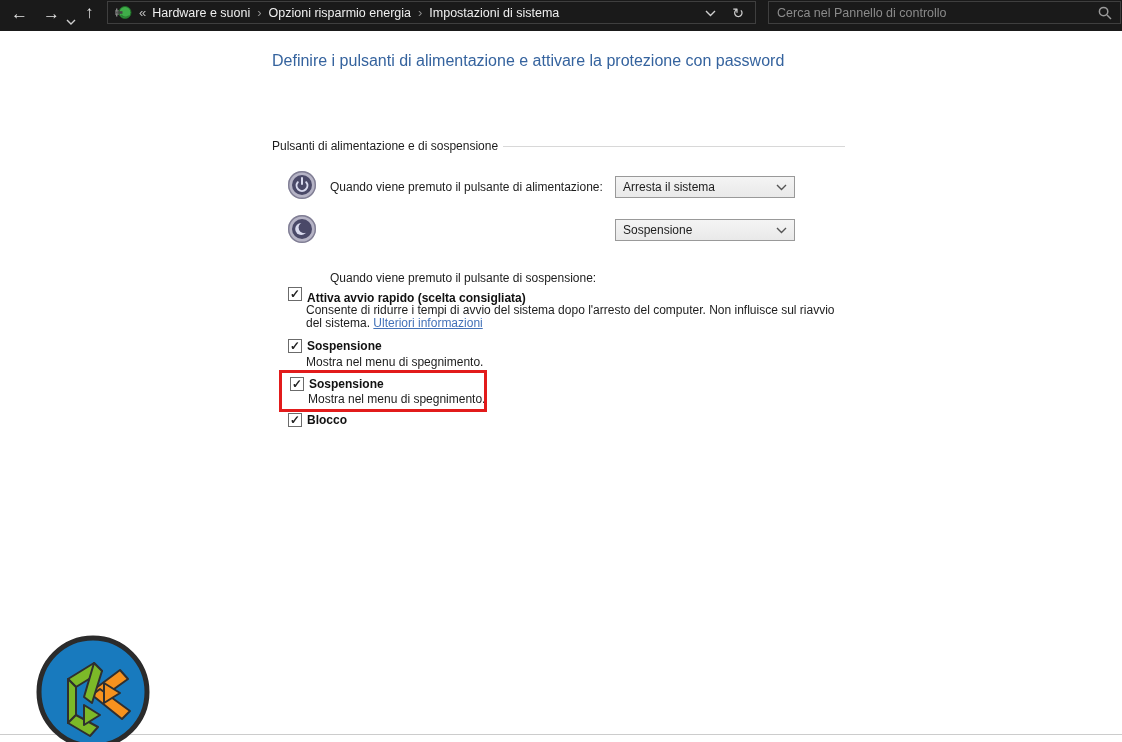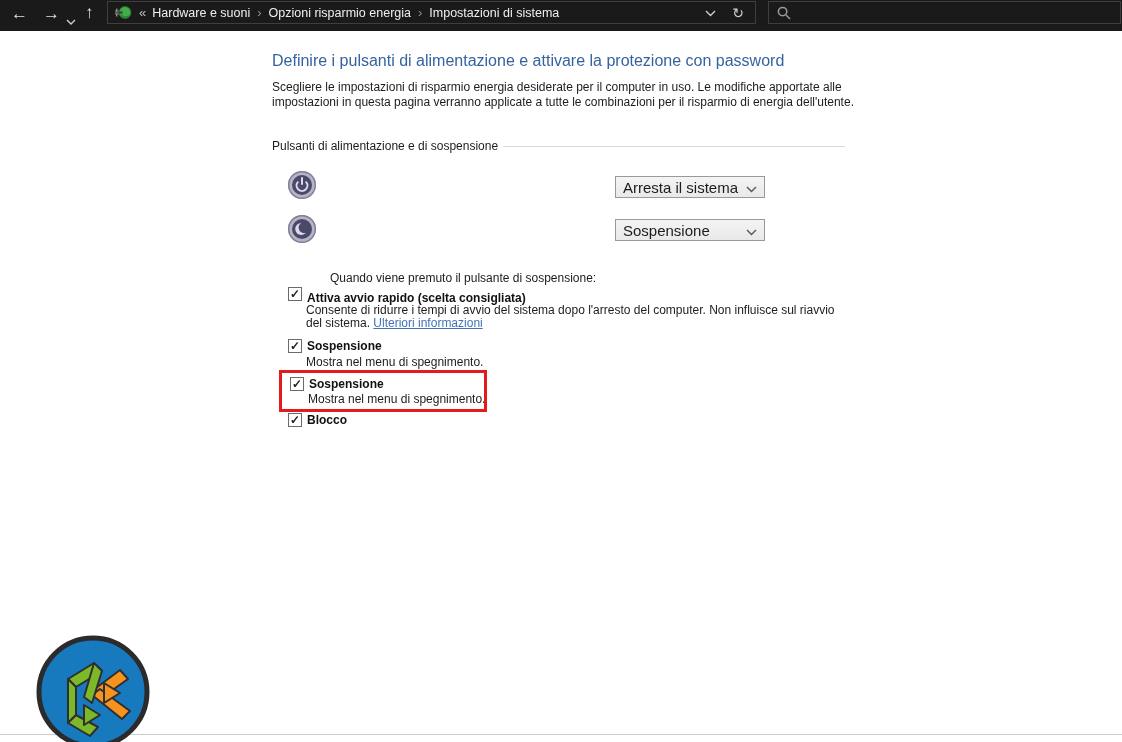--- a/index.html
+++ b/index.html
@@ -37,23 +37,23 @@
     font-size:12px; color:#1c1c1c; }
   .section-hd .rule { flex:1; height:1px; background:#d8d8d8; margin-top:1px; }
   .sec1 { top:139px; } .sec2 { top:261px; }
 
   .round-icon { position:absolute; left:287px; width:30px; height:30px; }
   .icon-power { top:170px; } .icon-sleep { top:214px; }
 
   .row-label { position:absolute; left:330px; font-size:12px; color:#1c1c1c; }
   .rl1 { top:180px; } .rl2 { top:223px;margin-top:48px; }
 
-  .dropdown { position:absolute; left:615px; width:150px; height:22px;
+  .dropdown { position:absolute; left:615px; width:180px; height:22px;
     background:linear-gradient(#f4f4f4,#e9e9e9); border:1px solid #999999;
-    display:flex; align-items:center; padding:0 7px; font-size:15px; color:#1c1c1c; cursor:default; }
+    display:flex; align-items:center; padding:0 7px; font-size:12px; color:#1c1c1c; cursor:default; }
   .dd1 { top:176px; } .dd2 { top:219px; }
   .dropdown .dd-chev { margin-left:auto; }
 
   .checkbox { position:absolute; width:14px; height:14px; background:#fff; border:1px solid #6b6b6b;
     display:flex; align-items:center; justify-content:center; font-size:12px; font-weight:700;
     color:#222; line-height:1; }
   .cb1 { left:288px; top:287px; }
   .cb2 { left:288px; top:339px; }
   .cb3 { left:290px; top:377px; }
   .cb4 { left:288px; top:413px; }
@@ -114,46 +114,47 @@
         <span>
           <svg width="11" height="7" viewBox="0 0 11 7">
               <polyline points="1,1 5.5,5.5 10,1" fill="none" stroke="#cfcfcf" stroke-width="1.4"></polyline>
             </svg>
         </span>
         <span class="refresh-glyph">↻</span>
       </span>
     </div>
 
     <div class="searchbox">
+      <input type="text" placeholder="Cerca nel Pannello di controllo" style="">
       <span style="display:flex;">
         <svg width="14" height="14" viewBox="0 0 14 14">
           <circle cx="5.6" cy="5.6" r="4.2" fill="none" stroke="#9a9a9a" stroke-width="1.5"></circle>
           <line x1="9" y1="9" x2="13" y2="13" stroke="#9a9a9a" stroke-width="1.5"></line>
         </svg>
       </span>
     </div>
   </div>
 
   <h1 class="page-title">Definire i pulsanti di alimentazione e attivare la protezione con password</h1>
-  <p class="intro">Scegliere le impostazioni di risparmio energia desiderate per il computer in uso. Le modifiche apportate alle impostazioni in questa pagina verranno applicate a tutte le combinazioni per il risparmio di energia dell'utente.</p>
 
   <div class="section-hd sec1">
     <span>Pulsanti di alimentazione e di sospensione</span>
     <span class="rule"></span>
   </div>
 
   <span class="round-icon icon-power">
     <svg width="30" height="30" viewBox="0 0 30 30">
       <circle cx="15" cy="15" r="14" fill="#b6b4c6"></circle>
       <circle cx="15" cy="15" r="13.3" fill="none" stroke="#807e94" stroke-width="1.4"></circle>
       <circle cx="15" cy="15" r="10" fill="#4a4968"></circle>
       <path d="M10.8 12.2 A5.4 5.4 0 1 0 19.2 12.2" fill="none" stroke="#d9daee" stroke-width="2" stroke-linecap="round"></path>
       <line x1="15" y1="8" x2="15" y2="14" stroke="#d9daee" stroke-width="2" stroke-linecap="round"></line>
     </svg>
   </span>
+  <span class="row-label rl1">Quando viene premuto il pulsante di alimentazione:</span>
   <div class="dropdown dd1">
     <span>Arresta il sistema</span>
     <span class="dd-chev">
       <svg width="11" height="7" viewBox="0 0 11 7">
           <polyline points="1,1 5.5,5.5 10,1" fill="none" stroke="#555555" stroke-width="1.4"></polyline>
         </svg>
     </span>
   </div>
 
   <span class="round-icon icon-sleep">

